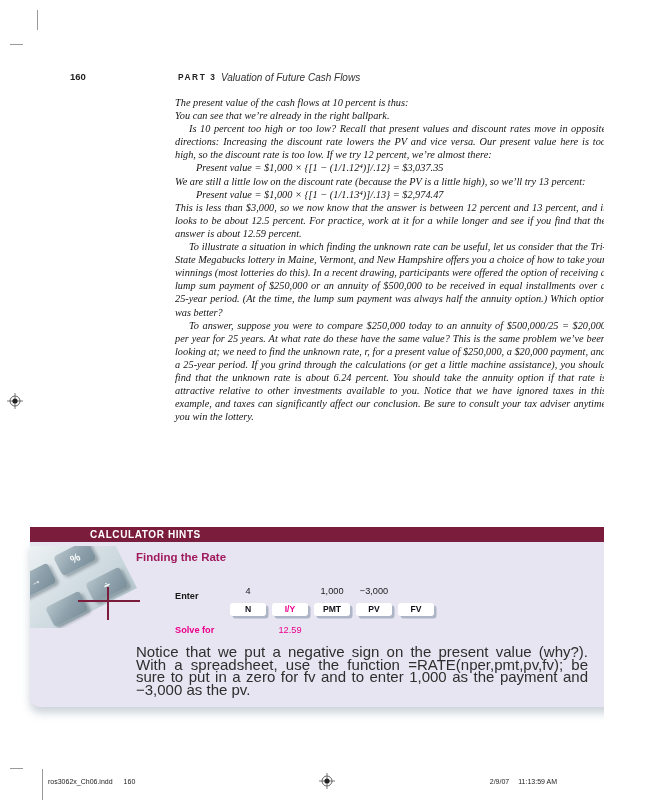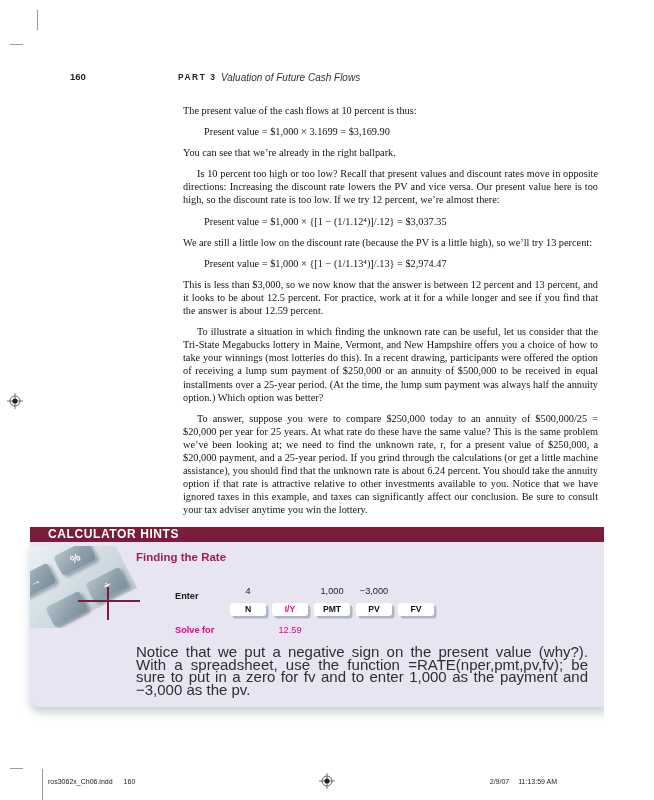--- a/index.html
+++ b/index.html
@@ -16,30 +16,30 @@
   .running-head{position:absolute;top:71px;left:0;width:654px;height:14px;
                 font-family:"Liberation Sans",sans-serif;}
   .folio{position:absolute;left:70px;top:0;font-size:9.5px;font-weight:bold;color:#222;}
   .part-label{position:absolute;left:178px;top:0.5px;font-size:8.3px;font-weight:bold;
               letter-spacing:1.6px;color:#222;}
   .part-title{position:absolute;left:221px;top:0.5px;font-size:10px;color:#333;font-style:italic;}
 
   
   .body-col{position:absolute;left:175px;top:96px;width:431px;
             font-size:10.3px;line-height:13.1px;text-align:justify;}
-  .body-col p{margin:8px;}
+  .body-col p{margin:0;font-style:italic;}
   .body-col p.indent{text-indent:14px;}
   .equation{margin:4px 0 4px 0;padding-left:21px;text-align:left;}
 
   
   :root{--bar:#7b1c3d;--heading:#a01a5d;--magenta:#ec008c;--panel:#e7e5f2;}
   .calc-box{position:absolute;left:30px;top:527px;width:595px;
             font-family:"Liberation Sans",sans-serif;}
   .calc-bar{height:15px;background:var(--bar);color:#fff;font-weight:bold;
-            font-size:12px;line-height:15px;letter-spacing:0.6px;padding-left:18px;}
+            font-size:10px;line-height:15px;letter-spacing:0.6px;padding-left:60px;}
   .calc-panel{position:relative;height:165px;background:var(--panel);
               border-radius:0 0 10px 10px;
               box-shadow:0 6px 9px rgba(120,140,158,0.38);}
 
   
   .keypad{position:absolute;left:0;top:4px;width:120px;height:82px;overflow:hidden;}
   .keypad-bg{position:absolute;left:-26px;top:-12px;width:120px;height:86px;
              transform:rotate(-27deg);
              background:linear-gradient(160deg,#f3f6f8 0%,#cdd9df 70%,#b9c8cf 100%);}
   .key{position:absolute;width:38px;height:22px;border-radius:4px;transform:rotate(-27deg);
@@ -111,21 +111,20 @@
   </svg>
 
   <div class="running-head">
     <span class="folio">160</span>
     <span class="part-label">PART 3</span>
     <span class="part-title">Valuation of Future Cash Flows</span>
   </div>
 
   <div class="body-col">
     <p>The present value of the cash flows at 10 percent is thus:</p>
-    <p class="equation">Present value = $1,000 × 3.1699 = $3,169.90</p>
     <p>You can see that we’re already in the right ballpark.</p>
     <p class="indent">Is 10 percent too high or too low? Recall that present values and discount rates move in opposite directions: Increasing the discount rate lowers the PV and vice versa. Our present value here is too high, so the discount rate is too low. If we try 12 percent, we’re almost there:</p>
     <p class="equation">Present value = $1,000 × {[1 − (1/1.12⁴)]/.12} = $3,037.35</p>
     <p>We are still a little low on the discount rate (because the PV is a little high), so we’ll try 13 percent:</p>
     <p class="equation">Present value = $1,000 × {[1 − (1/1.13⁴)]/.13} = $2,974.47</p>
     <p>This is less than $3,000, so we now know that the answer is between 12 percent and 13 percent, and it looks to be about 12.5 percent. For practice, work at it for a while longer and see if you find that the answer is about 12.59 percent.</p>
     <p class="indent">To illustrate a situation in which finding the unknown rate can be useful, let us consider that the Tri-State Megabucks lottery in Maine, Vermont, and New Hampshire offers you a choice of how to take your winnings (most lotteries do this). In a recent drawing, participants were offered the option of receiving a lump sum payment of $250,000 or an annuity of $500,000 to be received in equal installments over a 25-year period. (At the time, the lump sum payment was always half the annuity option.) Which option was better?</p>
     <p class="indent">To answer, suppose you were to compare $250,000 today to an annuity of $500,000/25 = $20,000 per year for 25 years. At what rate do these have the same value? This is the same problem we’ve been looking at; we need to find the unknown rate, r, for a present value of $250,000, a $20,000 payment, and a 25-year period. If you grind through the calculations (or get a little machine assistance), you should find that the unknown rate is about 6.24 percent. You should take the annuity option if that rate is attractive relative to other investments available to you. Notice that we have ignored taxes in this example, and taxes can significantly affect our conclusion. Be sure to consult your tax adviser anytime you win the lottery.</p>
   </div>
 

